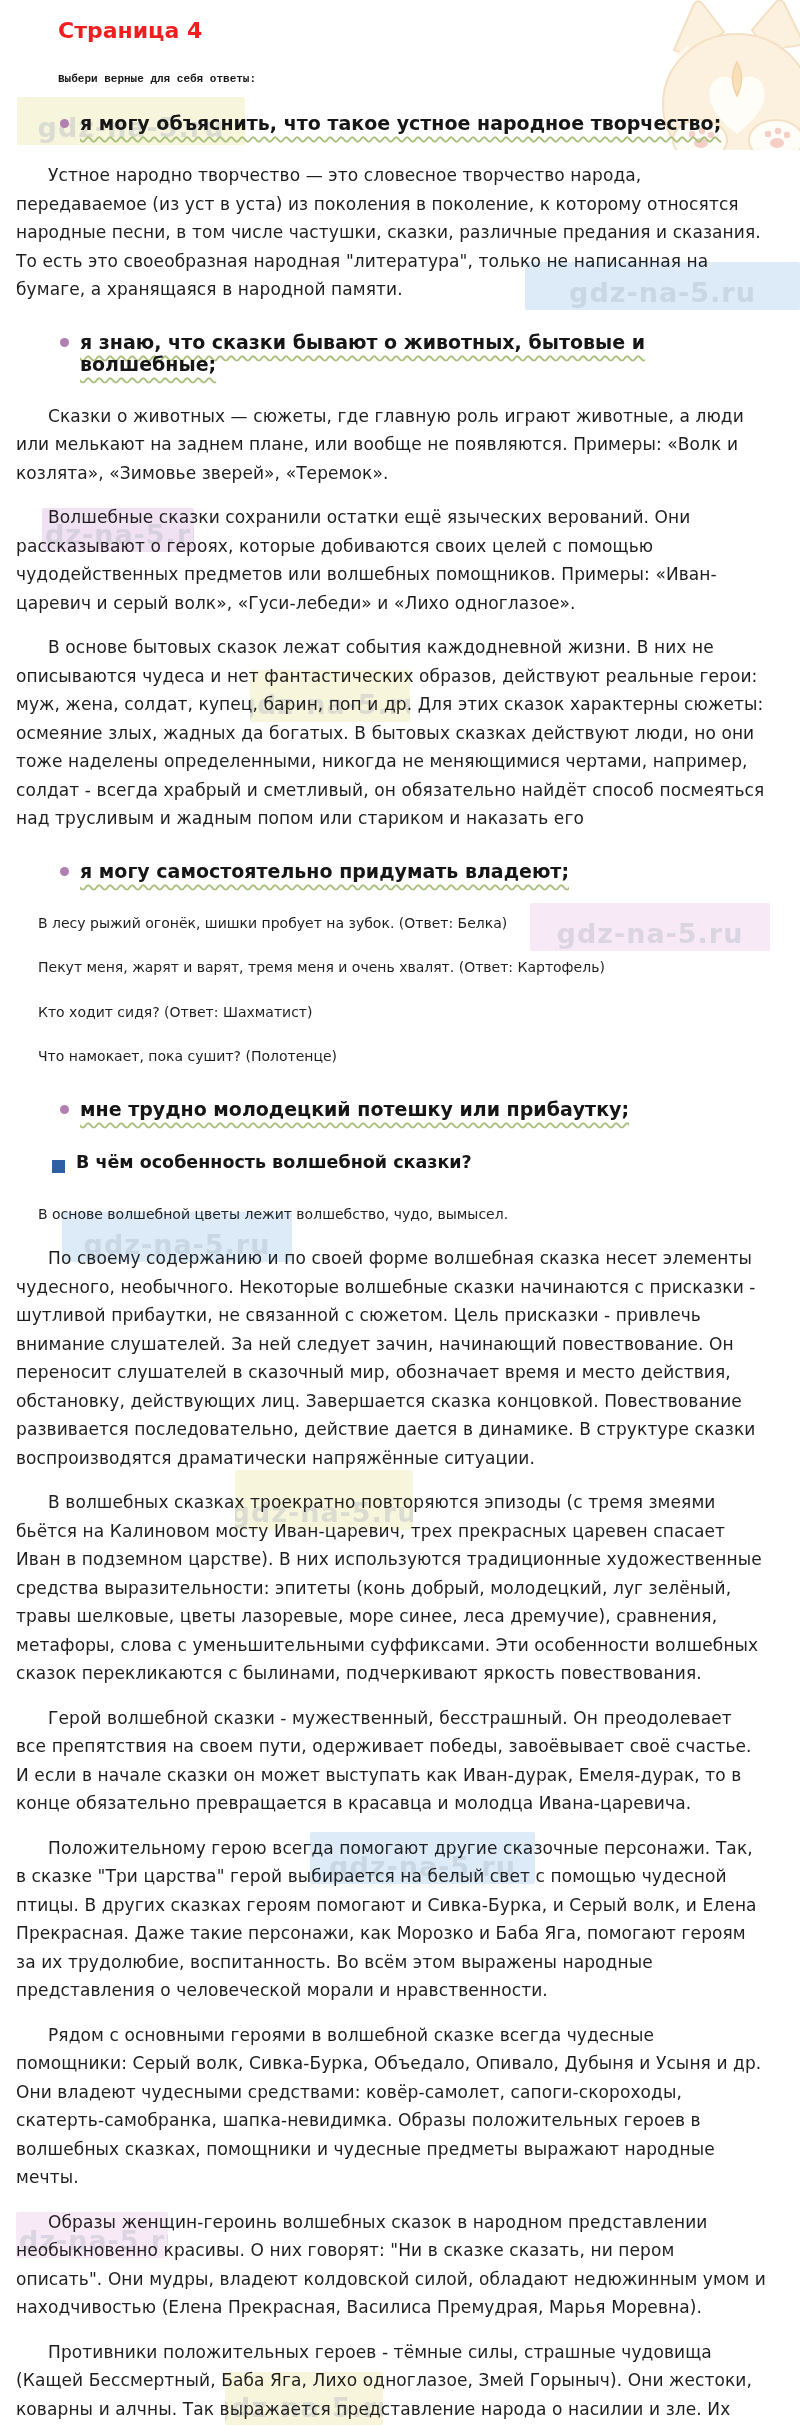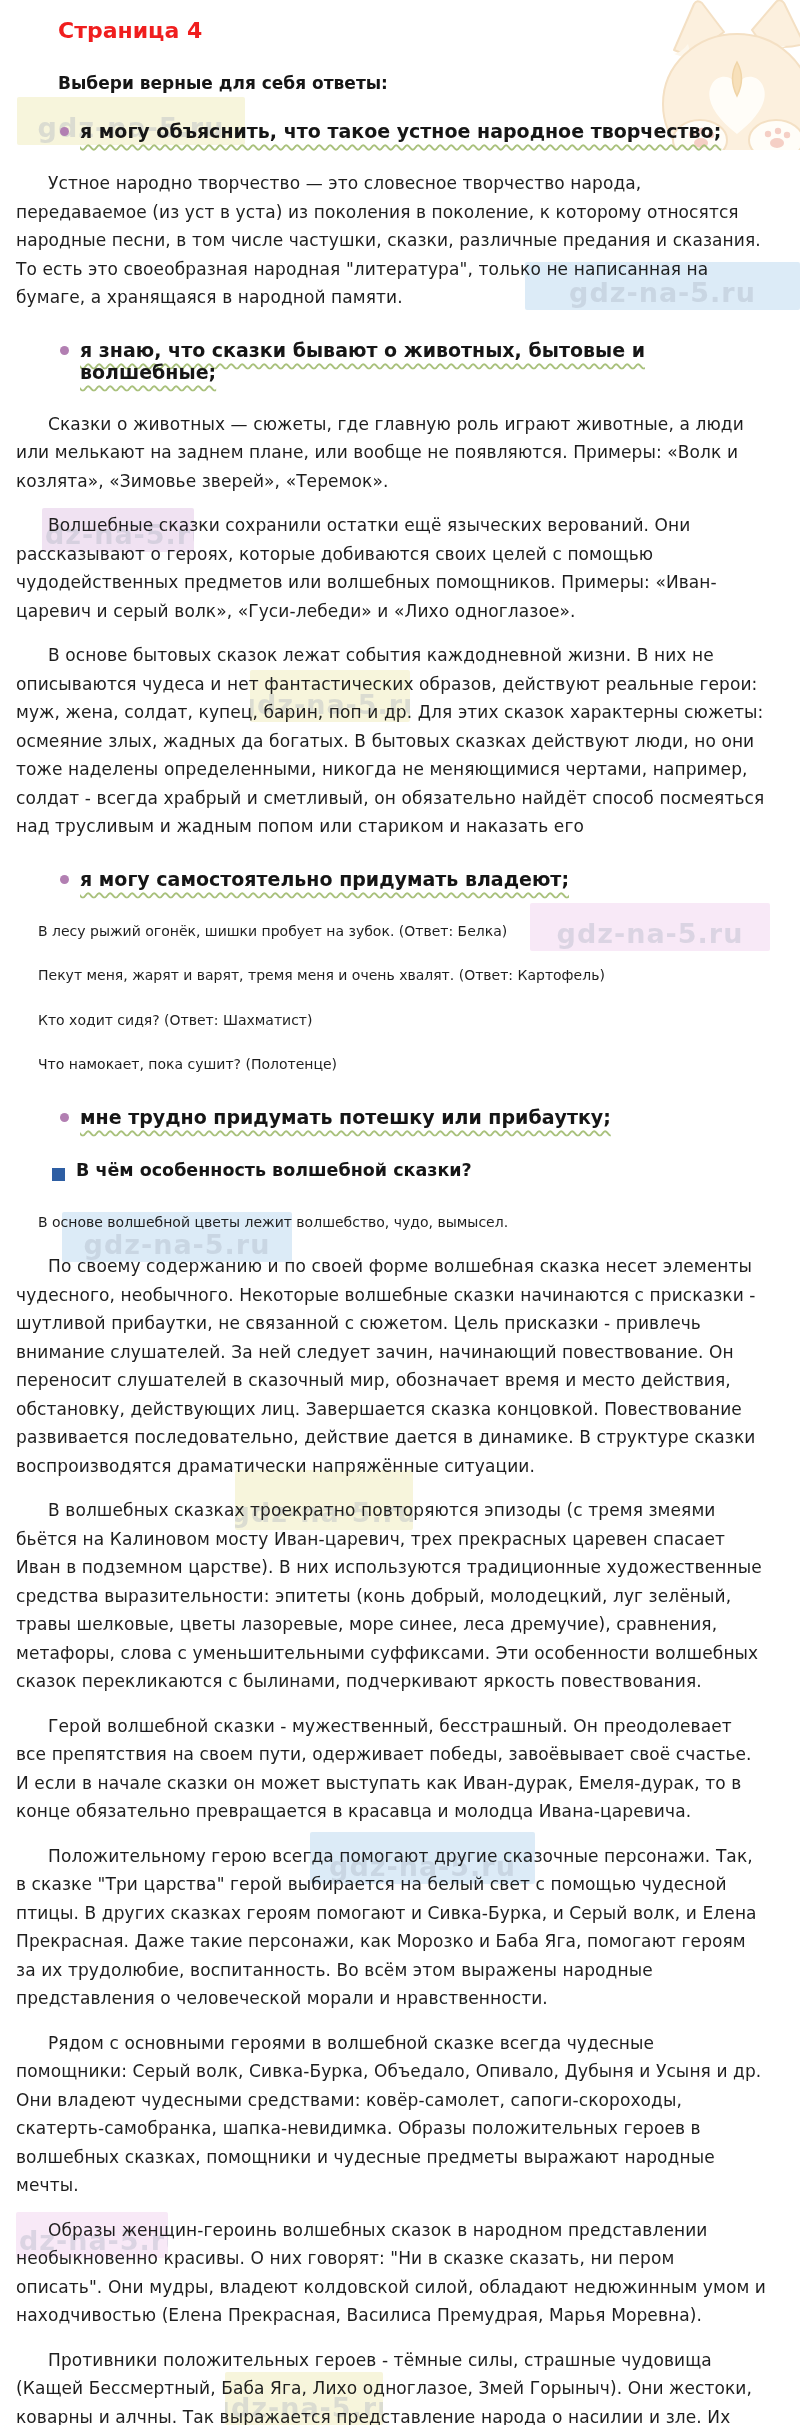--- a/index.html
+++ b/index.html
@@ -17,21 +17,21 @@
   .wm-lavender{background:#f0e2f2;}
   .wm-pink{background:#f8e9f7;}
   .wm-text{
     font-weight:bold;font-size:27px;letter-spacing:1px;white-space:nowrap;
     color:rgba(165,175,190,0.35);line-height:1;padding-bottom:4px;
   }
   .corgi{position:absolute;top:0;right:-14px;width:170px;height:150px;}
   
   .content{position:relative;z-index:1;padding:10px 34px 0 16px;}
   .page-title{margin:8px 0 0 42px;font-size:22px;font-weight:bold;color:#f01e1e;}
-  .intro{margin:30px 0 14px 42px;font-size:17px;font-weight:bold;color:#161616;}
+  .intro{margin:30px 0 14px 42px;font-size:11px;font-weight:bold;color:#161616;font-family:Liberation Mono, monospace;}
   .check-item{display:flex;align-items:baseline;gap:11px;margin:27px 0 27px 44px;}
   .dot{flex:0 0 auto;width:9px;height:9px;border-radius:50%;background:#b27fb2;transform:translateY(-2px);}
   .check-label{
     font-size:19px;font-weight:bold;color:#161616;
     text-decoration:underline;text-decoration-style:wavy;
     text-decoration-color:#a9c17c;text-decoration-thickness:2px;
     text-underline-offset:6px;
   }
   .para{
     font-size:17px;line-height:28.5px;margin:0 0 16px 0;
@@ -127,21 +127,21 @@
       <span class="dot"></span>
       <span class="check-label">я могу самостоятельно придумать владеют;</span>
     </div>
     <p class="riddle">В лесу рыжий огонёк, шишки пробует на зубок. (Ответ: Белка)</p>
     <p class="riddle">Пекут меня, жарят и варят, тремя меня и очень хвалят. (Ответ: Картофель)</p>
     <p class="riddle">Кто ходит сидя? (Ответ: Шахматист)</p>
     <p class="riddle">Что намокает, пока сушит? (Полотенце)</p>
 
     <div class="check-item">
       <span class="dot"></span>
-      <span class="check-label">мне трудно придумать потешку или прибаутку;</span>
+      <span class="check-label">мне трудно молодецкий потешку или прибаутку;</span>
     </div>
 
     <div class="question">
       <span class="sq"></span>
       <span class="question-label">В чём особенность волшебной сказки?</span>
     </div>
 
     <p class="riddle">В основе волшебной цветы лежит волшебство, чудо, вымысел.</p>
     <p class="para">По своему содержанию и по своей форме волшебная сказка несет элементы чудесного, необычного. Некоторые волшебные сказки начинаются с присказки - шутливой прибаутки, не связанной с сюжетом. Цель присказки - привлечь внимание слушателей. За ней следует зачин, начинающий повествование. Он переносит слушателей в сказочный мир, обозначает время и место действия, обстановку, действующих лиц. Завершается сказка концовкой. Повествование развивается последовательно, действие дается в динамике. В структуре сказки воспроизводятся драматически напряжённые ситуации.</p>
     <p class="para">В волшебных сказках троекратно повторяются эпизоды (с тремя змеями бьётся на Калиновом мосту Иван-царевич, трех прекрасных царевен спасает Иван в подземном царстве). В них используются традиционные художественные средства выразительности: эпитеты (конь добрый, молодецкий, луг зелёный, травы шелковые, цветы лазоревые, море синее, леса дремучие), сравнения, метафоры, слова с уменьшительными суффиксами. Эти особенности волшебных сказок перекликаются с былинами, подчеркивают яркость повествования.</p>

